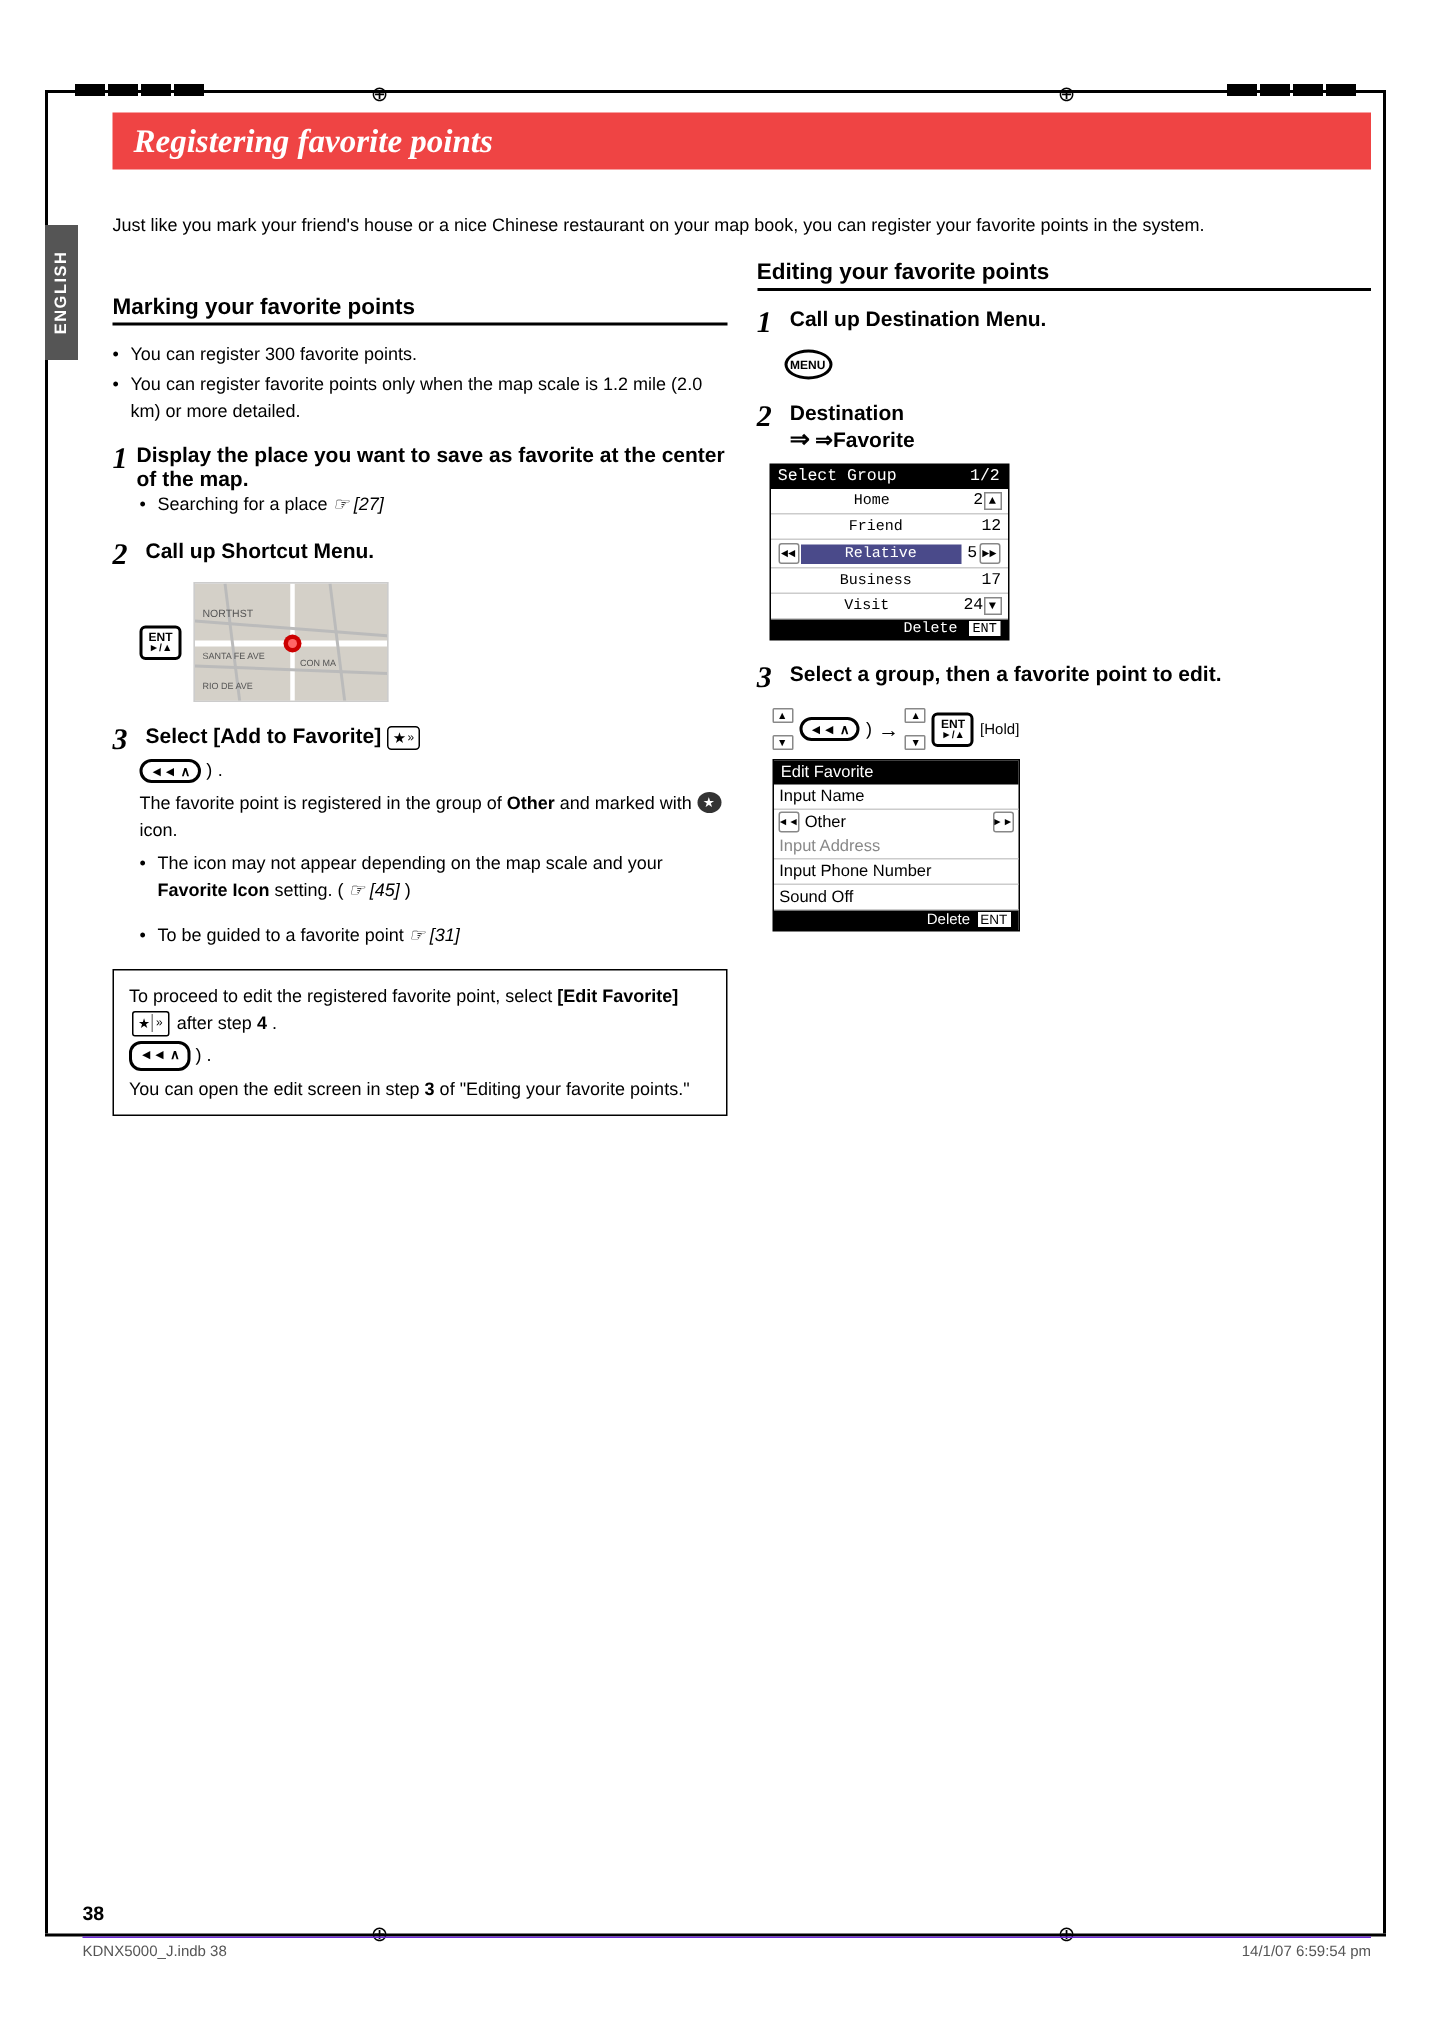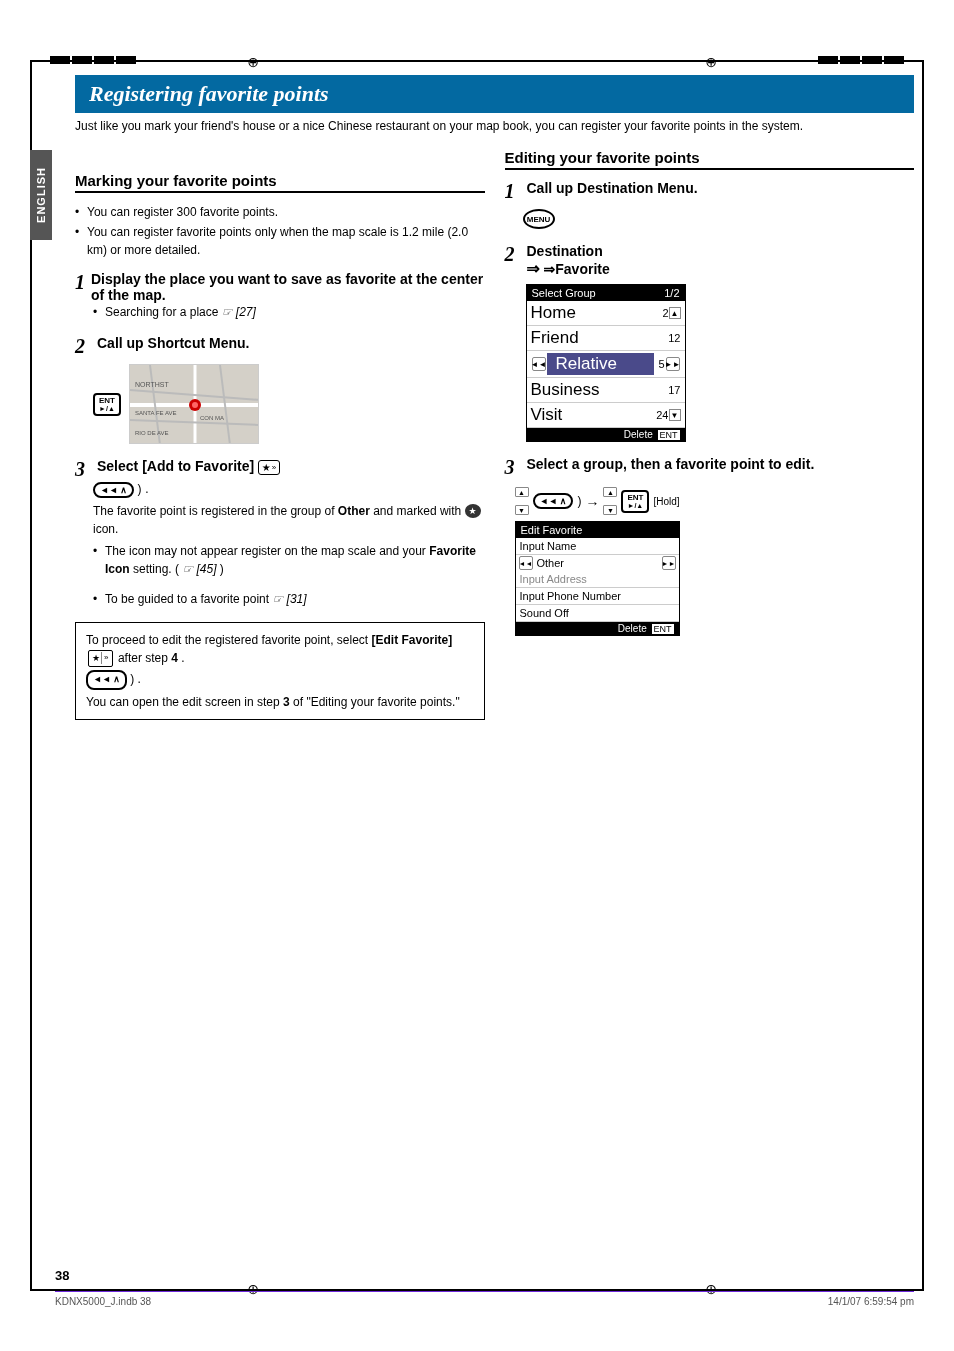--- a/index.html
+++ b/index.html
@@ -88,24 +88,24 @@
     
     .content {
       position: absolute;
       top: 75px;
       left: 55px;
       right: 40px;
     }
 
     
     .title-bar {
-      background: #0369a1;
+      background: #ef4444;
       color: #fff;
       padding: 6px 14px;
-      margin-bottom: 4px;
+      margin-bottom: 28px;
       margin-left: 20px;
     }
     .title-bar h1 {
       font-size: 22px;
       font-style: italic;
       font-weight: bold;
       font-family: 'Times New Roman', serif;
     }
 
     
@@ -236,21 +236,22 @@
       font-size: 11px;
     }
     .select-table-row {
       display: flex;
       align-items: center;
       padding: 2px 4px;
       border-bottom: 1px solid #ccc;
     }
     .select-table-row .label {
       flex: 1;
-      font-size: 17px;
+      font-size: 10px;
+      text-align: center;
     }
     .select-table-row .num {
       font-size: 11px;
       margin-left: 4px;
     }
     .select-table-footer {
       background: #000;
       color: #fff;
       text-align: right;
       padding: 1px 5px;
@@ -533,21 +534,21 @@
           <p>
             <span>The favorite point is registered in the group of</span>
             <span class="bold">Other</span>
             <span>and marked with</span>
             
             <span style="display:inline-block;width:16px;height:14px;background:#333;border-radius:50%;vertical-align:middle;font-size:9px;text-align:center;line-height:14px;color:#fff;">★</span>
             <span>icon.</span>
           </p>
           <ul class="bullet-list" style="margin-top:4px;">
             <li>
-              <span>The icon may not appear register on the map scale and your</span>
+              <span>The icon may not appear depending on the map scale and your</span>
               <span class="bold">Favorite Icon</span>
               <span>setting. (</span>
               <span class="italic-ref">☞ </span>
               <span class="italic-ref">[45]</span>
               <span>)</span>
             </li>
           </ul>
           <ul class="bullet-list" style="margin-top:4px;">
             <li>
               <span>To be guided to a favorite point</span>
@@ -607,21 +608,21 @@
         <div class="step-header">
           <span class="step-number">2</span>
           <div style="margin-left:6px;">
             <span class="step-title bold">Destination</span>
             <br>
             <span class="bold dest-arrow">⇒</span>
             <span class="step-title bold">⇒Favorite</span>
           </div>
         </div>
 
-        <div style="margin-left:21px;margin-top:6px;">
+        <div style="margin-left:8px;margin-top:6px;font-family:Liberation Mono, monospace;">
           <div class="select-table">
             <div class="select-table-header">
               <span>Select Group</span>
               <span>1/2</span>
             </div>
 
             <div class="select-table-row">
               <span class="label">Home</span>
               <span class="num">2</span>
               <div class="scrollbar-up">▲</div>

